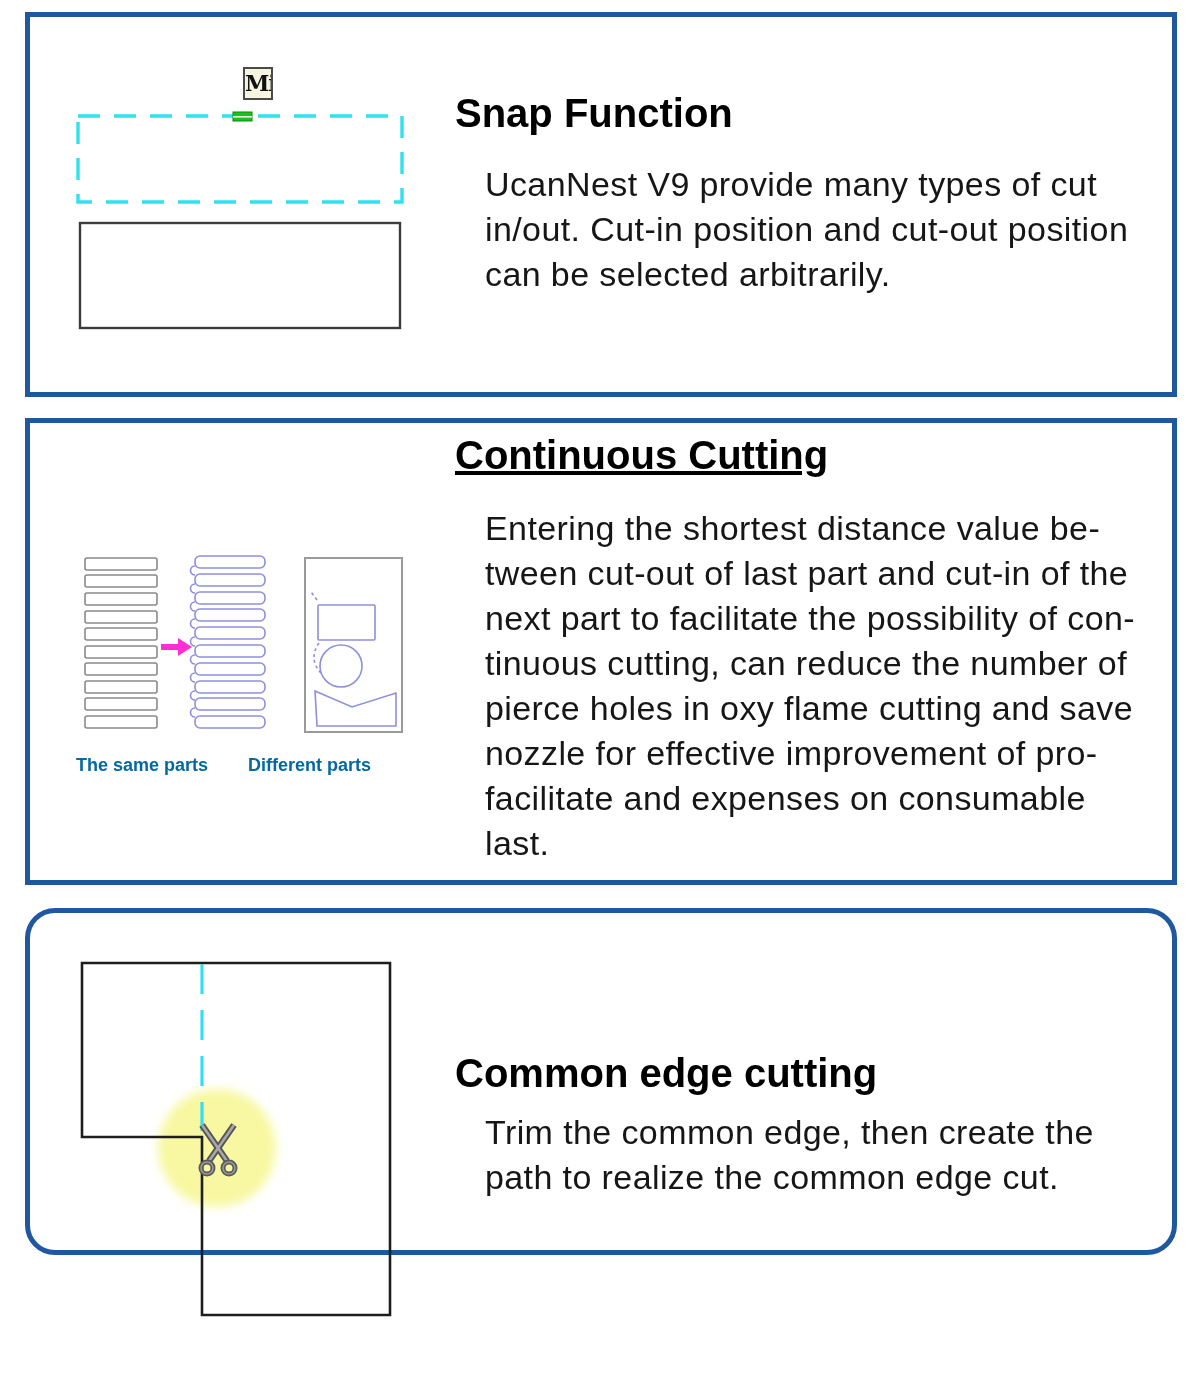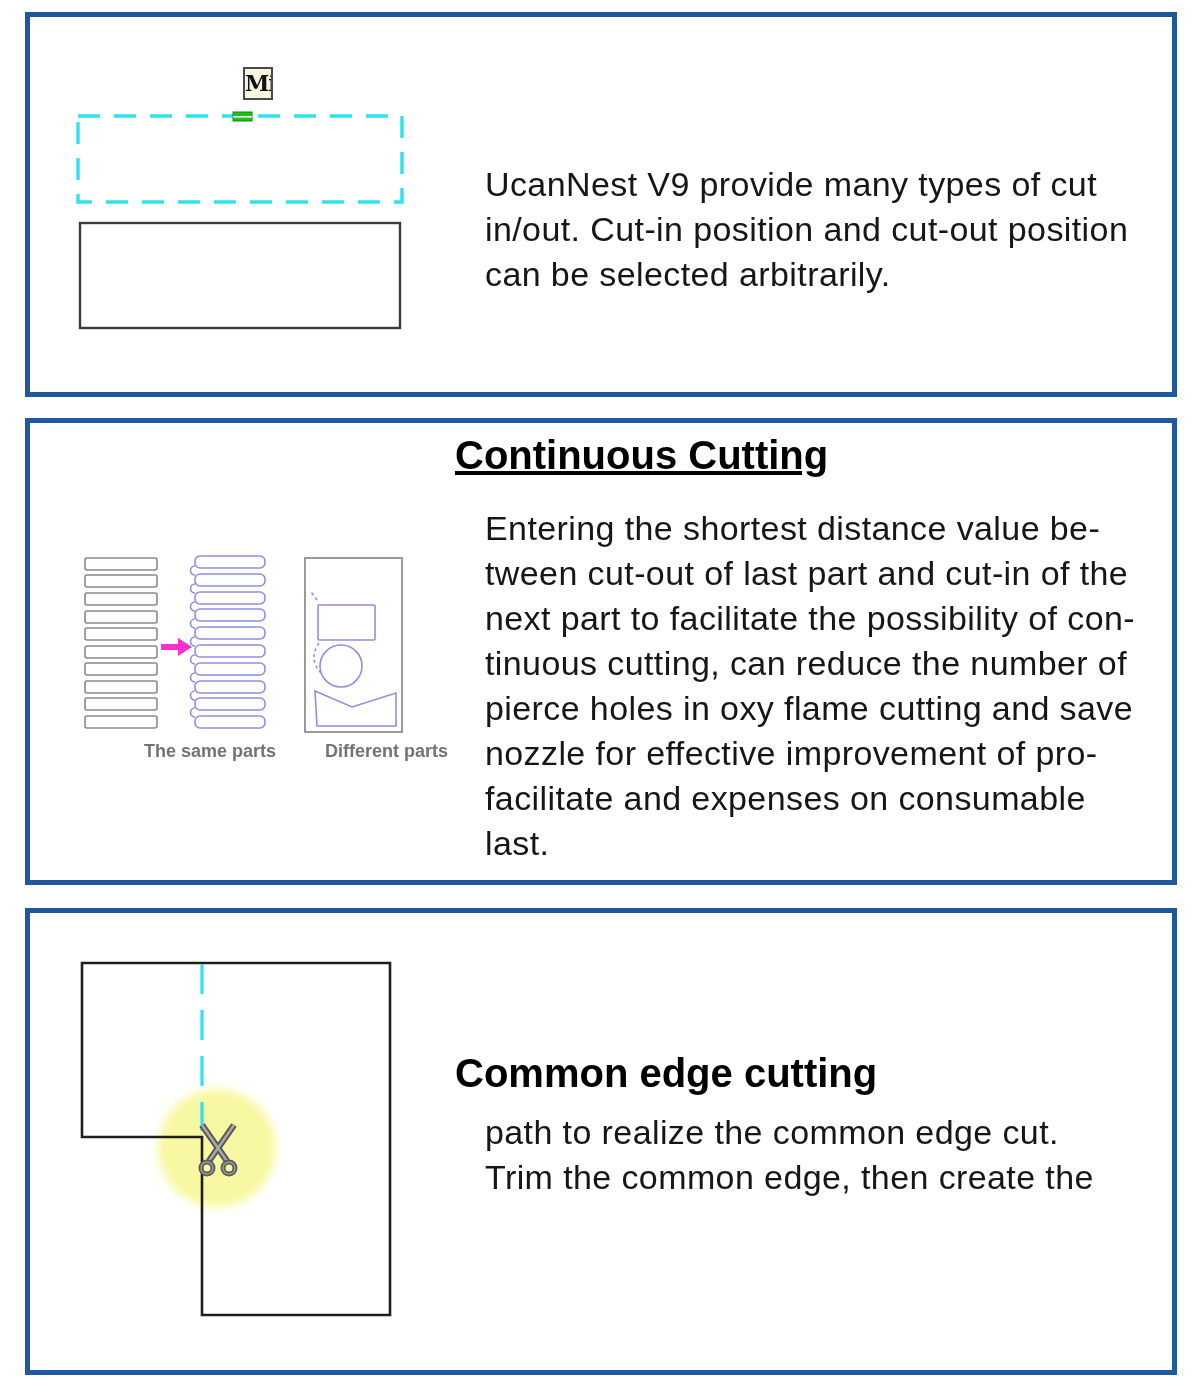--- a/index.html
+++ b/index.html
@@ -22,22 +22,22 @@
     position:absolute;left:425px;
     font-size:34px;color:#161616;line-height:45px;letter-spacing:0.4px;white-space:nowrap;margin-left:30px;
   }
   .snap-tooltip{
     position:absolute;left:213px;top:50px;width:30px;height:33px;box-sizing:border-box;
     background:#f6f6e0;border:2px solid #4a4a4a;overflow:hidden;
     font-family:"DejaVu Serif","Liberation Serif",serif;font-weight:bold;
     font-size:22px;line-height:29px;color:#111;text-align:center;letter-spacing:-1px;
   }
   .caption{
-    position:absolute;top:316px;width:200px;text-align:right;
-    font-size:18px;font-weight:bold;color:#737373;line-height:24px;white-space:nowrap;
+    position:absolute;top:330px;width:200px;text-align:left;
+    font-size:18px;font-weight:bold;color:#0369a1;line-height:24px;white-space:nowrap;
   }
   .caption.left{left:46px;}
   .caption.right{left:218px;}
 </style>
 </head>
 <body>
 
 <div class="card" style="top:12px;height:385px;">
   <div class="inner">
     <svg class="illus" width="430" height="375" viewBox="0 0 430 375">
@@ -46,20 +46,21 @@
 
       <g>
         <rect x="203" y="95" width="19" height="9" fill="#1ec01e" stroke="#0a8a0a" stroke-width="1"></rect>
         <rect x="203" y="99" width="19" height="1.6" fill="#eafaea" stroke="none"></rect>
       </g>
 
       <rect x="50" y="206" width="320" height="105" fill="#ffffff" stroke="#3c3c3c" stroke-width="2.4"></rect>
     </svg>
     <div class="snap-tooltip">Mid</div>
 
+    <div class="heading" style="top:72px;">Snap Function</div>
     <div class="bodytext" style="top:145px;">
       <div>UcanNest V9 provide many types of cut</div>
       <div>in/out. Cut-in position and cut-out position</div>
       <div>can be selected arbitrarily.</div>
     </div>
   </div>
 </div>
 
 <div class="card" style="top:418px;height:467px;">
   <div class="inner">
@@ -126,21 +127,21 @@
       <div>next part to facilitate the possibility of con-</div>
       <div>tinuous cutting, can reduce the number of</div>
       <div>pierce holes in oxy flame cutting and save</div>
       <div>nozzle for effective improvement of pro-</div>
       <div>facilitate and expenses on consumable</div>
       <div>last.</div>
     </div>
   </div>
 </div>
 
-<div class="card" style="top:908px;height:467px;">
+<div class="card" style="top:908px;height:347px;border-radius:30px;">
   <div class="inner">
     <svg class="illus" width="430" height="457" viewBox="0 0 430 457">
       <defs>
         <filter id="soft" x="-50%" y="-50%" width="200%" height="200%">
           <feGaussianBlur stdDeviation="5"></feGaussianBlur>
         </filter>
       </defs>
 
       <circle cx="187" cy="235" r="59" fill="#f8f8a2" filter="url(#soft)"></circle>
 
@@ -155,17 +156,17 @@
         <line x1="204" y1="212" x2="179" y2="248" stroke="#a8a8a8" stroke-width="2.6"></line>
         <circle cx="177" cy="255" r="6" fill="none" stroke="#5a5a5a" stroke-width="5"></circle>
         <circle cx="199" cy="255" r="6" fill="none" stroke="#5a5a5a" stroke-width="5"></circle>
         <circle cx="177" cy="255" r="6" fill="none" stroke="#9a9a9a" stroke-width="1.6"></circle>
         <circle cx="199" cy="255" r="6" fill="none" stroke="#9a9a9a" stroke-width="1.6"></circle>
       </g>
     </svg>
 
     <div class="heading" style="top:136px;">Common edge cutting</div>
     <div class="bodytext" style="top:197px;">
+      <div>Trim the common edge, then create the</div>
       <div>path to realize the common edge cut.</div>
-      <div>Trim the common edge, then create the</div>
     </div>
   </div>
 </div>
 
 </body></html>

